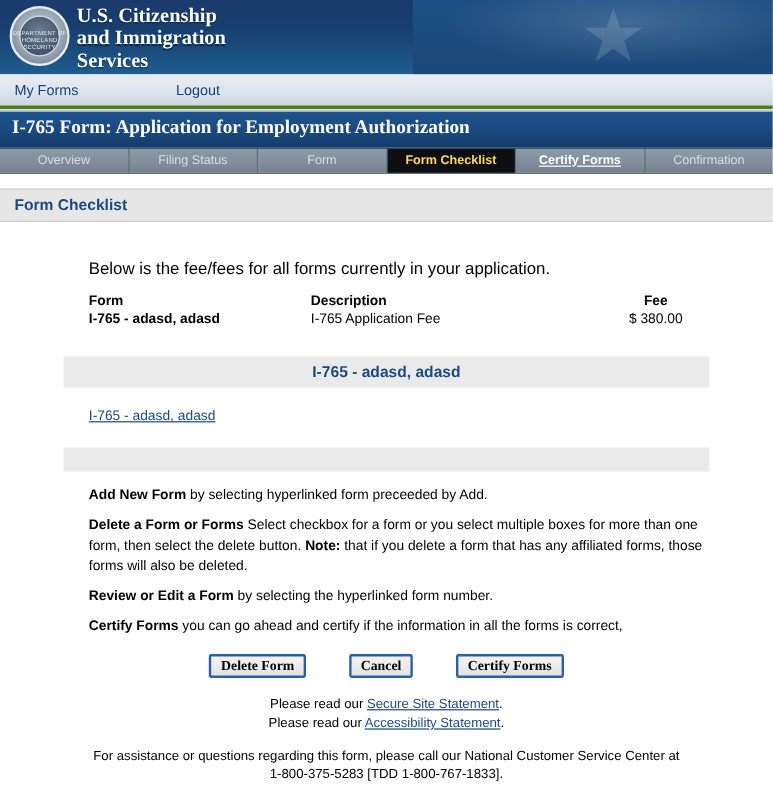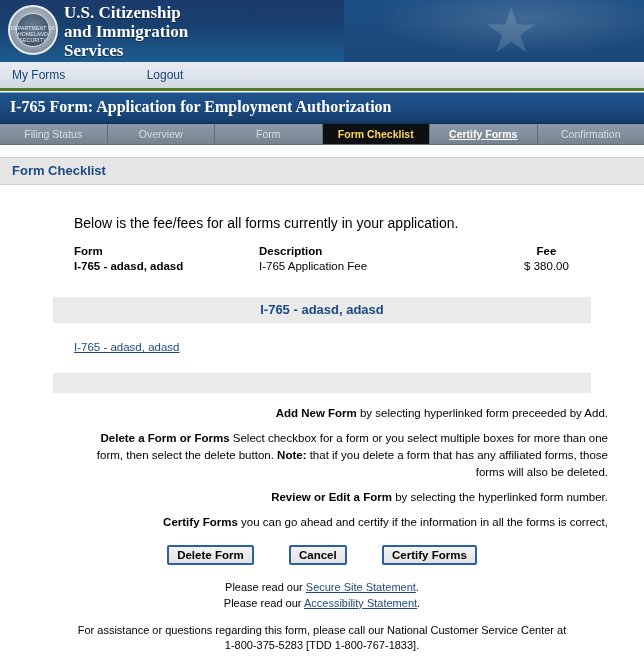--- a/index.html
+++ b/index.html
@@ -251,39 +251,39 @@
     background: #eaeaea;
   }
 
   .instructions {
     margin-top: 12px;
     margin-left: 58px;
     width: 534px;
     font-size: 11.5px;
     line-height: 17px;
   }
-  .instructions p { margin: 0 0 8px 0; text-align: right; }
+  .instructions p { margin: 0 0 8px 0; }
   .instructions b { font-weight: bold; }
 
   .buttons {
     margin-top: 14px;
     text-align: center;
   }
   .btn {
     display: inline-block;
     margin: 0 16px;
     padding: 2px 8px;
     font-size: 11.5px;
     font-weight: bold;
     color: #000000;
     background: linear-gradient(to bottom, #f4f4f4 0%, #e2e2e2 100%);
     border: 2px solid #2b5fa8;
     border-radius: 2px;
     cursor: pointer;
-    font-family: Liberation Sans, sans-serif;
+    font-family: Liberation Serif, serif;
   }
 
   .footer-links {
     margin-top: 14px;
     text-align: center;
     font-size: 11px;
     line-height: 16px;
   }
   .footer-links a {
     color: #1b4a80;
@@ -317,22 +317,22 @@
   <a href="#" class="first">My Forms</a>
   <a href="#" class="second">Logout</a>
   <div class="greenline"></div>
 </div>
 
 <div class="titlebar">
   <div class="title">I-765 Form: Application for Employment Authorization</div>
 </div>
 
 <div class="steps">
+  <div class="step">Overview</div>
   <div class="step">Filing Status</div>
-  <div class="step">Overview</div>
   <div class="step">Form</div>
   <div class="step active">Form Checklist</div>
   <div class="step link">Certify Forms</div>
   <div class="step">Confirmation</div>
 </div>
 
 <div class="section-head">
   <div class="sh-text">Form Checklist</div>
 </div>
 

